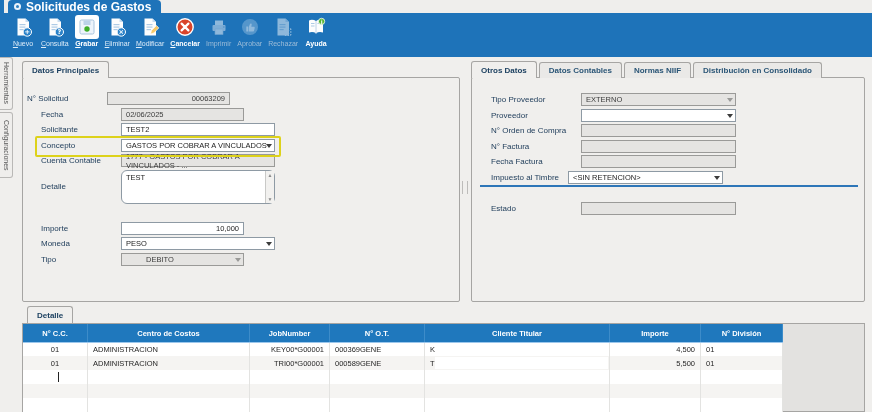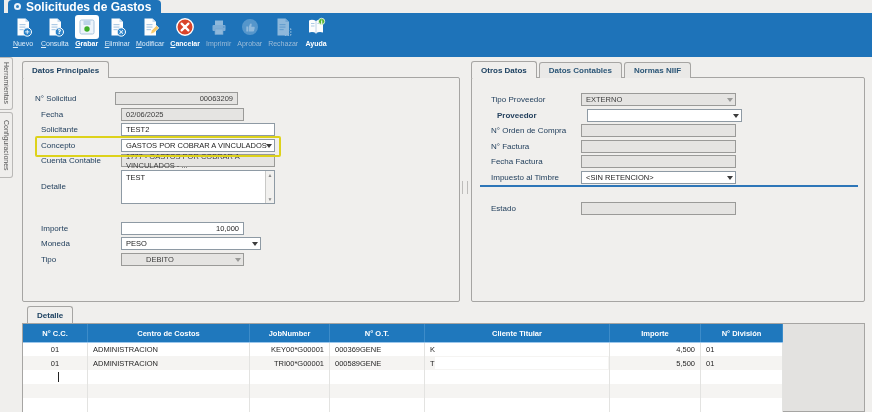--- a/index.html
+++ b/index.html
@@ -204,21 +204,21 @@
         <span class="tlabel">Ayuda</span>
       </div>
     </div>
 
   <div class="vtab" id="vtab0" style="top:57px;height:53px;">Herramientas</div>
   <div class="vtab" id="vtab1" style="top:112px;height:66px;">Configuraciones</div>
 
   <div class="ptab" style="left:22px;top:61px;">Datos Principales</div>
   <div class="gbox" style="left:22px;top:77px;width:438px;height:225px;">
     <div id="left-fields" style="position:absolute;left:0;top:0;right:0;">
-        <div class="frow" style="position: absolute; left: 12px; top: 14px;">
+        <div class="frow" style="position: absolute; left: 4px; top: 14px;">
           <span class="flabel" style="width: 80px;">N° Solicitud</span>
           <div class="fbox disabled right" style="width: 123px;">00063209</div>
         </div>
         <div class="frow" style="position: absolute; left: 18px; top: 29.5px;">
           <span class="flabel" style="width: 80px;">Fecha</span>
           <div class="fbox disabled" style="width: 123px;">02/06/2025</div>
         </div>
         <div class="frow" style="position: absolute; left: 18px; top: 45px;">
           <span class="flabel" style="width: 80px;">Solicitante</span>
           <div class="fbox" style="width: 154px;">TEST2</div>
@@ -227,73 +227,74 @@
           <span class="flabel" style="width: 80px;">Concepto</span>
           <div class="fbox" style="width: 154px;">GASTOS POR COBRAR A VINCULADOS<span class="arrow"></span></div>
         </div>
         <div class="hl" style="left: 12px; top: 57.5px; width: 242px; height: 17px;"></div>
         <div class="frow" style="position: absolute; left: 18px; top: 76px;">
           <span class="flabel" style="width: 80px;">Cuenta Contable</span>
           <div class="fbox disabled" style="width: 154px;">1777 - GASTOS POR COBRAR A VINCULADOS - ...</div>
         </div>
         <div class="frow" style="position: absolute; left: 18px; top: 91.5px;">
           <span class="flabel" style="width: 80px;">Detalle</span>
-          <div class="fbox textarea" style="width: 154px; height: 34px;">TEST<div class="ta-scroll">
+          <div class="fbox textarea" style="width: 154px; height: 34px; border-radius: 6px;">TEST<div class="ta-scroll">
               <span>▲</span>
               <span>▼</span>
             </div></div>
         </div>
         <div class="frow" style="position: absolute; left: 18px; top: 143.5px;">
           <span class="flabel" style="width: 80px;">Importe</span>
           <div class="fbox right" style="width: 123px;">10,000</div>
         </div>
         <div class="frow" style="position: absolute; left: 18px; top: 159px;">
           <span class="flabel" style="width: 80px;">Moneda</span>
-          <div class="fbox" style="width: 140px;">PESO<span class="arrow"></span></div>
+          <div class="fbox" style="width: 154px;">PESO<span class="arrow"></span></div>
         </div>
         <div class="frow" style="position: absolute; left: 18px; top: 174.5px;">
           <span class="flabel" style="width: 80px;">Tipo</span>
           <div class="fbox disabled" style="width: 123px; padding-left: 24px;">DEBITO<span class="arrow"></span></div>
         </div>
       </div>
   </div>
 
   <div class="splitter" style="left:462px;top:181px;"></div>
 
   <div id="right-tabs" style="position:absolute;left:471px;top:61px;display:flex;gap:2px;z-index:3;">
       <div class="ptab" style="position: relative;">Otros Datos</div>
       <div class="ptab inactive" style="position: relative;">Datos Contables</div>
       <div class="ptab inactive" style="position: relative;">Normas NIIF</div>
+      <div class="ptab inactive" style="position: relative;">Distribución en Consolidado</div>
     </div>
   <div class="gbox" style="left:471px;top:77px;width:394px;height:225px;">
     <div id="right-fields" style="position:absolute;left:0;top:0;right:0;">
         <div class="frow" style="position: absolute; left: 19px; top: 15px;">
           <span class="flabel" style="width: 90px;">Tipo Proveedor</span>
           <div class="fbox disabled" style="width: 155px;">EXTERNO<span class="arrow"></span></div>
         </div>
-        <div class="frow" style="position: absolute; left: 25px; top: 30.5px; font-weight: bold;">
+        <div class="frow" style="position: absolute; left: 19px; top: 30.5px;">
           <span class="flabel" style="width: 90px;">Proveedor</span>
           <div class="fbox" style="width: 155px;">
             <span class="arrow"></span>
           </div>
         </div>
         <div class="frow" style="position: absolute; left: 19px; top: 46px;">
           <span class="flabel" style="width: 90px;">N° Orden de Compra</span>
           <div class="fbox disabled" style="width: 155px;"></div>
         </div>
         <div class="frow" style="position: absolute; left: 19px; top: 61.5px;">
           <span class="flabel" style="width: 90px;">N° Factura</span>
           <div class="fbox disabled" style="width: 155px;"></div>
         </div>
         <div class="frow" style="position: absolute; left: 19px; top: 77px;">
           <span class="flabel" style="width: 90px;">Fecha Factura</span>
           <div class="fbox disabled" style="width: 155px;"></div>
         </div>
         <div class="frow" style="position: absolute; left: 19px; top: 92.5px;">
-          <span class="flabel" style="width: 90px;">Impuesto al Timbre</span>
+          <span class="flabel" style="width: 77px;">Impuesto al Timbre</span>
           <div class="fbox" style="width: 155px;">&lt;SIN RETENCION&gt;<span class="arrow"></span></div>
         </div>
       </div>
     <div class="bluesep" style="left:8px;top:107px;width:378px;"></div>
     <div id="estado-row" style="position:absolute;left:0;top:124px;right:0;">
         <div class="frow" style="position: absolute; left: 19px; top: 0px;">
           <span class="flabel" style="width: 90px;">Estado</span>
           <div class="fbox disabled" style="width: 155px;"></div>
         </div>
       </div>

